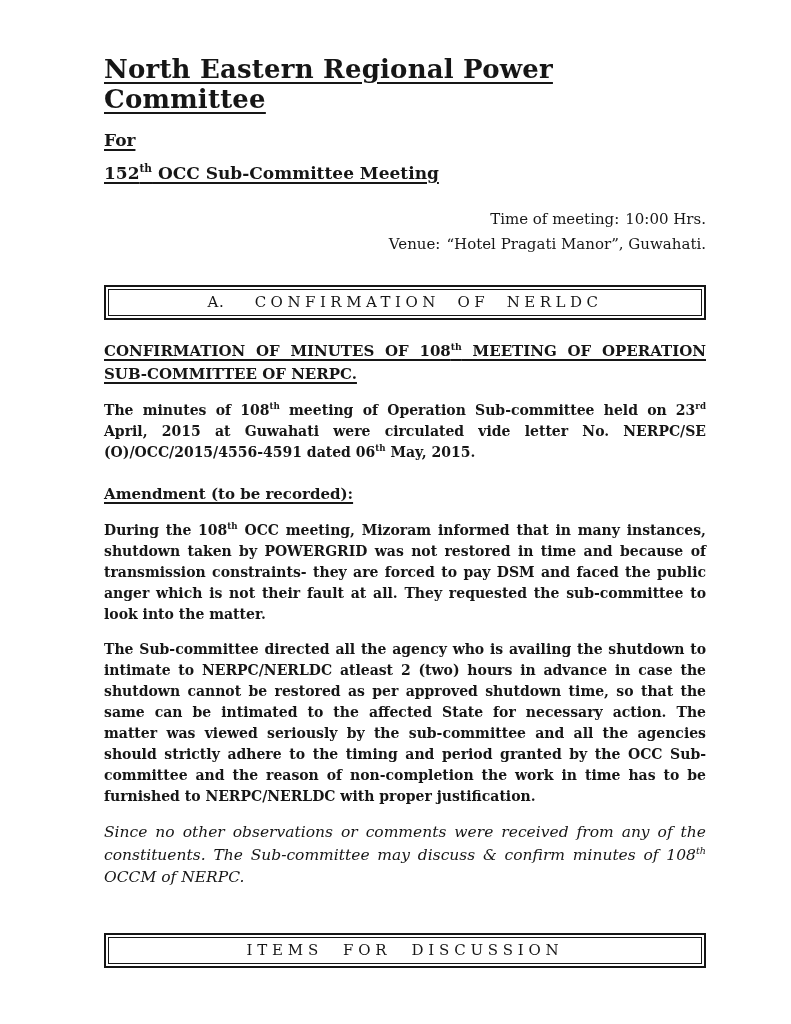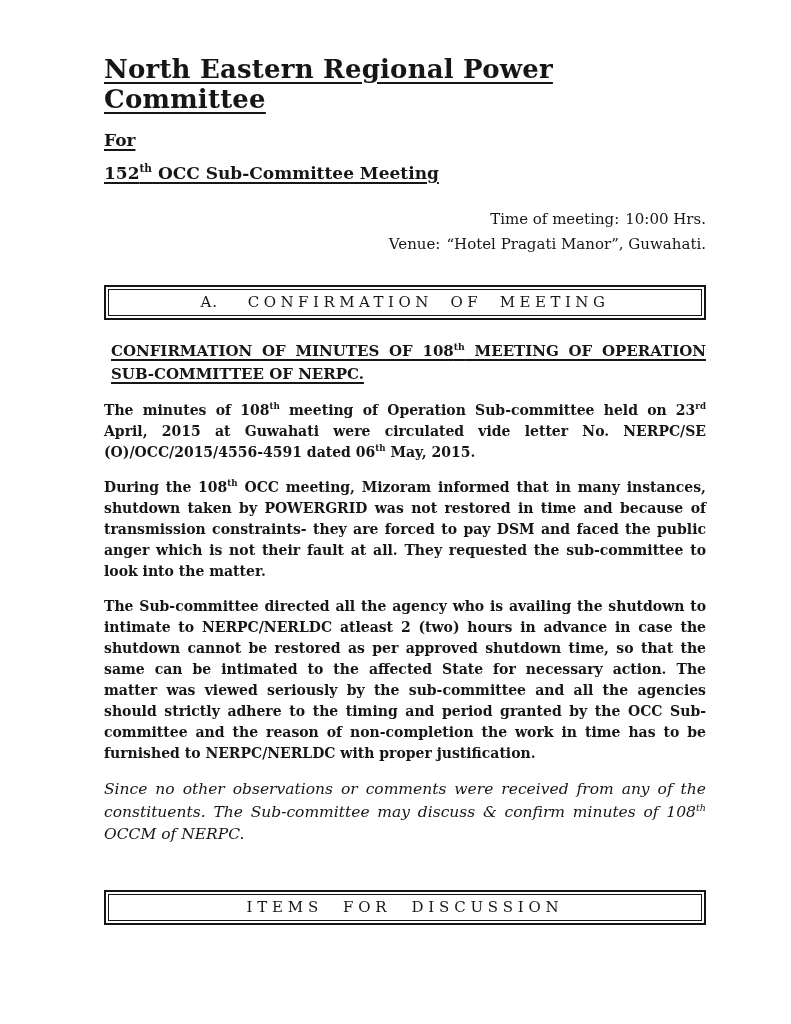--- a/index.html
+++ b/index.html
@@ -65,21 +65,21 @@
     font-size: 15px;
   }
   .box-title {
     letter-spacing: 0.3em;
     word-spacing: 0.55em;
   }
   .box-prefix { letter-spacing: 0.05em; }
 
   
   .heading-underlined {
-    margin: 20px 0 0 7px;
+    margin: 20px 0 0 0;
     font-size: 15px;
     line-height: 23px;
     text-align: justify;
     text-decoration: underline;
     text-decoration-thickness: 1.5px;
     text-underline-offset: 3px;
   }
   .bold-para {
     margin: 14px 0 0 0;
     font-size: 14px;
@@ -119,28 +119,29 @@
       <span class="info-label">Time of meeting</span><span class="info-colon">:</span><span class="info-value"><span>10:00 Hrs.</span></span>
     </div>
     <div class="info-row">
       <span class="info-label">Venue</span><span class="info-colon">:</span><span class="info-value"><span>“Hotel Pragati Manor”, Guwahati.</span></span>
     </div>
   </section>
 
   <div class="section-box">
     <div class="section-box-inner">
       <span class="box-prefix">A.</span>
-      <span class="box-title">CONFIRMATION OF MEETING</span>
+      <span class="box-title">CONFIRMATION OF NERLDC</span>
     </div>
   </div>
 
   <h2 class="heading-underlined"><span>CONFIRMATION OF MINUTES OF 108</span><sup>th</sup><span> MEETING OF OPERATION SUB-COMMITTEE OF NERPC.</span></h2>
 
   <p class="bold-para"><span>The minutes of 108</span><sup>th</sup><span> meeting of Operation Sub-committee held on 23</span><sup>rd</sup><span> April, 2015 at Guwahati were circulated vide letter No. NERPC/SE (O)/OCC/2015/4556-4591 dated 06</span><sup>th</sup><span> May, 2015.</span></p>
 
+  <h3 class="heading-underlined">Amendment (to be recorded):</h3>
 
   <p class="bold-para" style=""><span>During the 108</span><sup>th</sup><span> OCC meeting, Mizoram informed that in many instances, shutdown taken by POWERGRID was not restored in time and because of transmission constraints- they are forced to pay DSM and faced the public anger which is not their fault at all. They requested the sub-committee to look into the matter.</span></p>
 
   <p class="bold-para"><span>The Sub-committee directed all the agency who is availing the shutdown to intimate to NERPC/NERLDC atleast 2 (two) hours in advance in case the shutdown cannot be restored as per approved shutdown time, so that the same can be intimated to the affected State for necessary action. The matter was viewed seriously by the sub-committee and all the agencies should strictly adhere to the timing and period granted by the OCC Sub-committee and the reason of non-completion the work in time has to be furnished to NERPC/NERLDC with proper justification.</span></p>
 
   <p class="italic-para"><span>Since no other observations or comments were received from any of the constituents. The Sub-committee may discuss &amp; confirm minutes of 108</span><sup>th</sup><span> OCCM of NERPC.</span></p>
 
   <div class="section-box items-box">
     <div class="section-box-inner">
       <span class="box-title">ITEMS FOR DISCUSSION</span>

